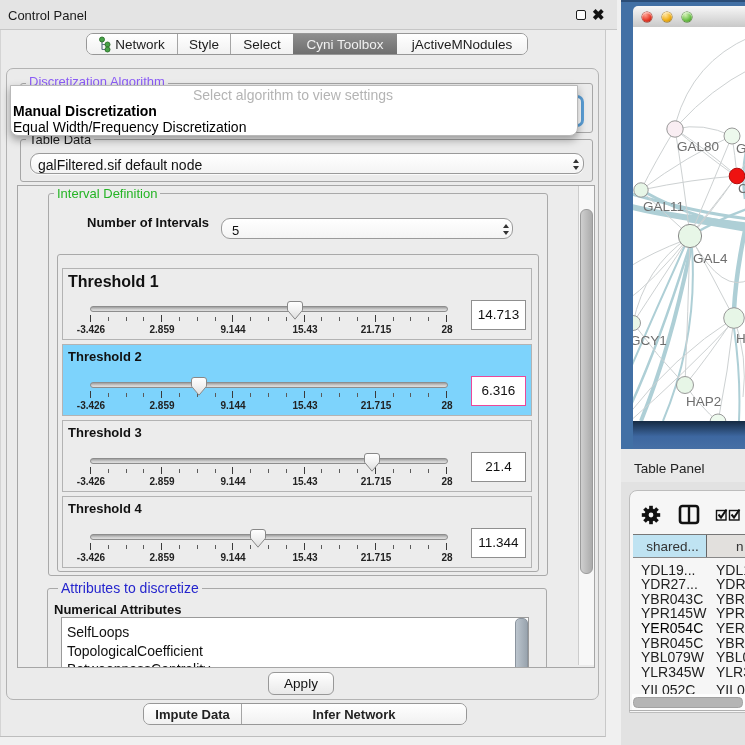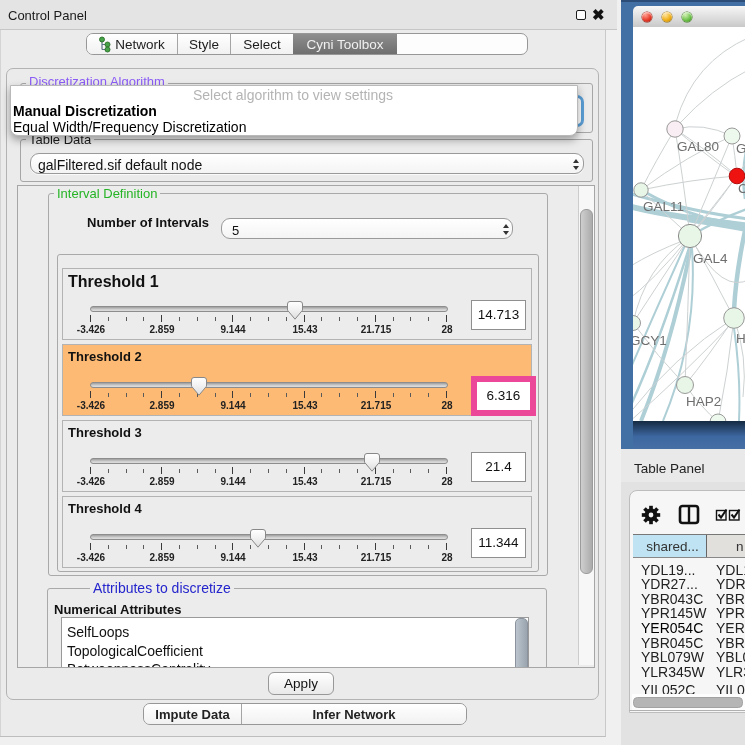--- a/index.html
+++ b/index.html
@@ -28,20 +28,21 @@
         <line x1="3" y1="13.5" x2="8.5" y2="13.5" stroke="#5f7184" stroke-width="1.2"></line>
         <circle cx="3" cy="3.5" r="2.5" fill="#47a347" stroke="#2a6e2a" stroke-width="0.9"></circle>
         <circle cx="8.5" cy="8.5" r="2.5" fill="#47a347" stroke="#2a6e2a" stroke-width="0.9"></circle>
         <circle cx="8.5" cy="13.5" r="2.5" fill="#47a347" stroke="#2a6e2a" stroke-width="0.9"></circle>
       </svg>
     <span>Network</span>
   </div>
   <div style="width:52px;height:100%;border-right:1px solid #a5a5a5;display:flex;align-items:center;justify-content:center;background:linear-gradient(#ffffff,#f1f1f1);">Style</div>
   <div style="width:62px;height:100%;display:flex;align-items:center;justify-content:center;background:linear-gradient(#ffffff,#f1f1f1);">Select</div>
   <div style="width:104px;height:100%;display:flex;align-items:center;justify-content:center;background:linear-gradient(#8e8e8e,#6f6f6f);color:#f0f0f0;">Cyni Toolbox</div>
+  <div style="flex:1;height:100%;display:flex;align-items:center;justify-content:center;background:linear-gradient(#ffffff,#f1f1f1);">jActiveMNodules</div>
 </div>
 
 <div class="abs" style="left:6px;top:68px;width:591px;height:630px;border:1px solid #b3b3b3;border-radius:7px;background:#ebebeb;"></div>
 
 <div class="grp" style="left:20px;top:83px;width:571px;height:48px;"></div>
 <div class="grplab" style="left:26px;top:75px;font-weight:normal;color:#8b5cf6;">Discretization Algorithm</div>
 <div class="abs" style="left:30px;top:95px;width:548px;height:26px;border:3px solid #5b9fd6;border-radius:7px;background:#fff;"></div>
 
 <div class="grp" style="left:20px;top:139px;width:571px;height:41px;"></div>
 <div class="grplab" style="left:26px;top:133px;color:#1c1c1c;">Table Data</div>
@@ -105,21 +106,21 @@
         <defs>
           <linearGradient id="tg" x1="0" y1="0" x2="0" y2="1">
             <stop offset="0" stop-color="#ffffff"></stop>
             <stop offset="0.45" stop-color="#f2f2f2"></stop>
             <stop offset="1" stop-color="#dddddd"></stop>
           </linearGradient>
         </defs>
       </svg>
 <div class="abs" style="left:408px;top:31px;width:53px;height:28px;background:#fff;border:1px solid #8f8f8f;box-shadow:inset 0 0 0 2px #fff;display:flex;align-items:center;justify-content:center;font-size:13.5px;color:#111;">14.713</div>
 </div>
-<div class="abs" style="left:45px;top:158.5px;width:468px;height:70px;border:1px solid #b3b3b3;background:#fdba74;">
+<div class="abs" style="left:45px;top:158.5px;width:468px;height:70px;border:1px solid #b3b3b3;background:#7dd3fc;">
 <div class="abs" style="left:5px;top:4px;font-size:13px;font-weight:bold;color:#111;">Threshold 2</div>
 <div class="abs" style="left:27px;top:37px;width:356px;height:4px;border:1px solid #8d8d8d;border-radius:3px;background:linear-gradient(#9e9e9e,#cfcfcf 60%,#dedede);"></div>
 <div class="abs" style="left:27.0px;top:48px;width:1px;height:4px;background:#5a5a5a;"></div>
       <div class="abs" style="left:44.8px;top:48px;width:1px;height:4px;background:#5a5a5a;"></div>
       <div class="abs" style="left:62.6px;top:48px;width:1px;height:4px;background:#5a5a5a;"></div>
       <div class="abs" style="left:80.4px;top:48px;width:1px;height:4px;background:#5a5a5a;"></div>
       <div class="abs" style="left:98.2px;top:48px;width:1px;height:4px;background:#5a5a5a;"></div>
       <div class="abs" style="left:116.0px;top:48px;width:1px;height:4px;background:#5a5a5a;"></div>
       <div class="abs" style="left:133.8px;top:48px;width:1px;height:4px;background:#5a5a5a;"></div>
       <div class="abs" style="left:151.6px;top:48px;width:1px;height:4px;background:#5a5a5a;"></div>
@@ -151,21 +152,21 @@
 <svg class="abs" style="left:128px;top:32px;" width="16" height="19" viewBox="0 0 16 19">
         <path d="M3 0.5 H13 Q15.5 0.5 15.5 3 V9.2 L8 18.2 L0.5 9.2 V3 Q0.5 0.5 3 0.5 Z" fill="url(#tg)" stroke="#888888" stroke-width="1"></path>
         <defs>
           <linearGradient id="tg" x1="0" y1="0" x2="0" y2="1">
             <stop offset="0" stop-color="#ffffff"></stop>
             <stop offset="0.45" stop-color="#f2f2f2"></stop>
             <stop offset="1" stop-color="#dddddd"></stop>
           </linearGradient>
         </defs>
       </svg>
-<div class="abs" style="left:408px;top:31px;width:53px;height:28px;background:#fff;border:6px solid #ec4899;box-shadow:inset 0 0 0 2px #fff;display:flex;align-items:center;justify-content:center;font-size:13.5px;color:#111;">6.316</div>
+<div class="abs" style="left:408px;top:31px;width:53px;height:28px;background:#fff;border:1px solid #ec4899;box-shadow:inset 0 0 0 2px #fff;display:flex;align-items:center;justify-content:center;font-size:13.5px;color:#111;">6.316</div>
 </div>
 <div class="abs" style="left:45px;top:234.5px;width:468px;height:70px;border:1px solid #b3b3b3;background:#ececec;">
 <div class="abs" style="left:5px;top:4px;font-size:13px;font-weight:bold;color:#111;">Threshold 3</div>
 <div class="abs" style="left:27px;top:37px;width:356px;height:4px;border:1px solid #8d8d8d;border-radius:3px;background:linear-gradient(#9e9e9e,#cfcfcf 60%,#dedede);"></div>
 <div class="abs" style="left:27.0px;top:48px;width:1px;height:4px;background:#5a5a5a;"></div>
       <div class="abs" style="left:44.8px;top:48px;width:1px;height:4px;background:#5a5a5a;"></div>
       <div class="abs" style="left:62.6px;top:48px;width:1px;height:4px;background:#5a5a5a;"></div>
       <div class="abs" style="left:80.4px;top:48px;width:1px;height:4px;background:#5a5a5a;"></div>
       <div class="abs" style="left:98.2px;top:48px;width:1px;height:4px;background:#5a5a5a;"></div>
       <div class="abs" style="left:116.0px;top:48px;width:1px;height:4px;background:#5a5a5a;"></div>
@@ -251,21 +252,21 @@
             <stop offset="0" stop-color="#ffffff"></stop>
             <stop offset="0.45" stop-color="#f2f2f2"></stop>
             <stop offset="1" stop-color="#dddddd"></stop>
           </linearGradient>
         </defs>
       </svg>
 <div class="abs" style="left:408px;top:31px;width:53px;height:28px;background:#fff;border:1px solid #8f8f8f;box-shadow:inset 0 0 0 2px #fff;display:flex;align-items:center;justify-content:center;font-size:13.5px;color:#111;">11.344</div>
 </div>
 
   <div class="grp" style="left:30px;top:403px;width:498px;height:120px;border-color:#a9a9a9;"></div>
-  <div class="grplab" style="left:41px;top:397px;color:#2525cd;background:#ececec;font-size:14px;margin-left:32px;">Attributes to discretize</div>
+  <div class="grplab" style="left:41px;top:397px;color:#2525cd;background:#ececec;font-size:14px;">Attributes to discretize</div>
   <div class="abs" style="left:37px;top:416.5px;font-size:13px;font-weight:bold;color:#111;">Numerical Attributes</div>
   <div class="abs" style="left:44px;top:432px;width:466px;height:80px;background:#fff;border:1px solid #9a9a9a;"></div>
   <div class="abs" style="left:50px;top:439px;font-size:14px;color:#111;">SelfLoops</div>
   <div class="abs" style="left:50px;top:457.5px;font-size:14px;color:#111;">TopologicalCoefficient</div>
   <div class="abs" style="left:50px;top:476px;font-size:14px;color:#111;">BetweennessCentrality</div>
   <div class="abs" style="left:498px;top:433px;width:11px;height:78px;border-radius:5px;background:linear-gradient(90deg,#bcc5ce,#99a4ae);border:1px solid #8b949e;"></div>
 </div>
 
 <div class="abs" style="left:578px;top:186px;width:15px;height:479px;background:#f7f7f7;border-left:1px solid #cccccc;"></div>
 <div class="abs" style="left:580px;top:209px;width:11px;height:363px;border-radius:6px;background:linear-gradient(90deg,#cfcfcf,#ababab);border:1px solid #9b9b9b;"></div>

